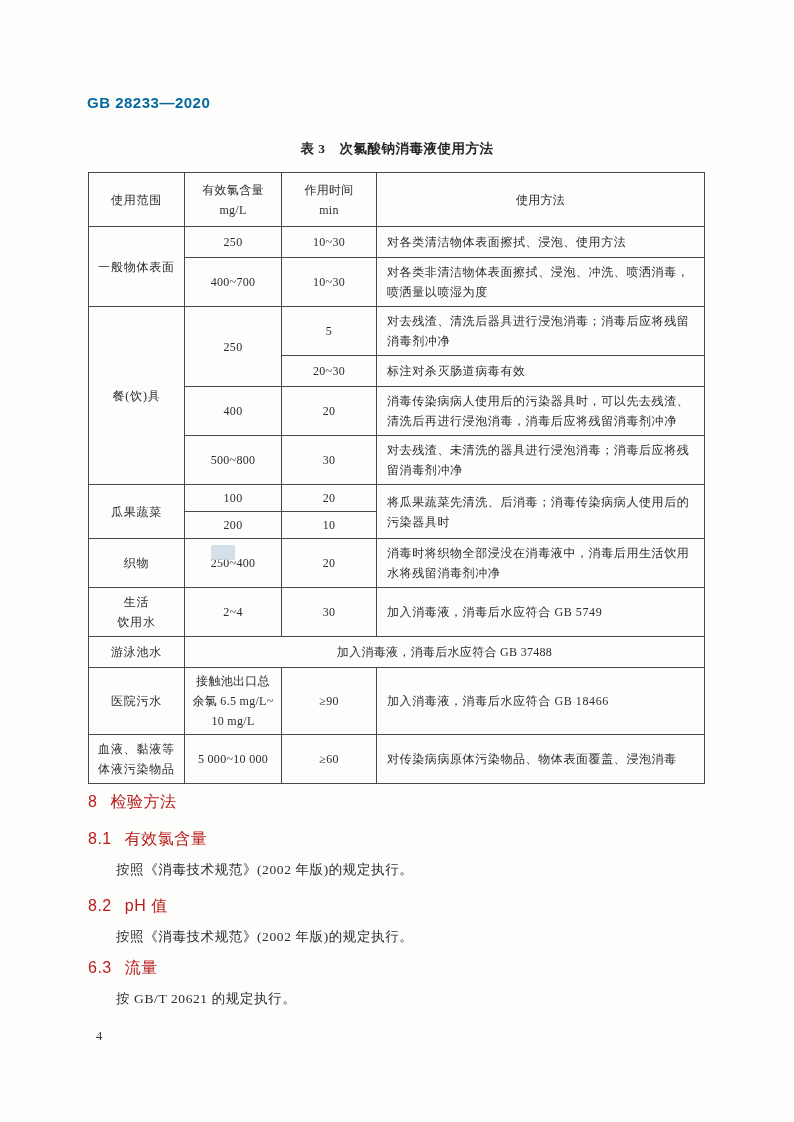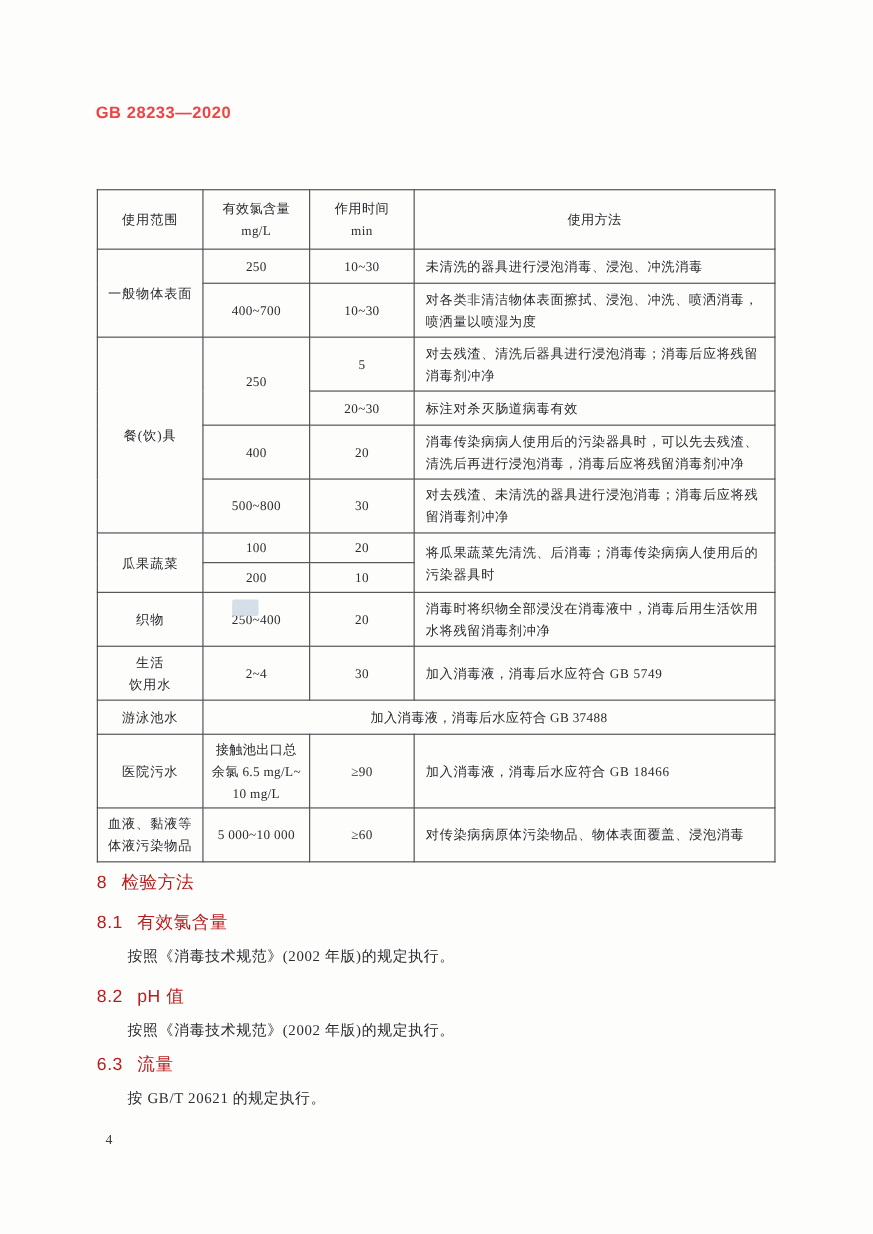--- a/index.html
+++ b/index.html
@@ -9,21 +9,21 @@
     margin:0 auto;
     background:#fdfdfc;
     font-family:"Liberation Serif","DejaVu Serif",serif;
     color:#2b2b30;
     overflow:hidden;
     box-shadow:0 0 4px rgba(0,0,0,.2);
   }
   .doc-number{
     position:absolute;left:87px;top:94px;
     font-family:"Liberation Sans","DejaVu Sans",sans-serif;
-    font-weight:bold;font-size:15px;letter-spacing:.5px;color:#ef4444;
+    font-weight:bold;font-size:15px;letter-spacing:.5px;color:#0369a1;
   }
   .table-title{
     position:absolute;left:0;top:140px;width:100%;
     text-align:center;font-weight:bold;font-size:13.5px;color:#27272b;
     letter-spacing:.5px;
   }
   .table-title .t-gap{margin-left:14px;}
   table.usage{
     position:absolute;left:88px;top:172px;width:616px;
     border-collapse:collapse;table-layout:fixed;
@@ -61,20 +61,23 @@
     font-size:12.5px;color:#39393e;
   }
 </style>
 </head>
 <body>
 
 <div class="page">
 
   <div class="doc-number">GB 28233—2020</div>
 
+  <div class="table-title">
+    <span>表 3</span><span class="t-gap">次氯酸钠消毒液使用方法</span>
+  </div>
 
   <table class="usage">
     <colgroup>
       <col style="width:96px">
         <col style="width:97px">
         <col style="width:95px">
         <col style="width:328px">
     </colgroup>
 
     <tbody>
@@ -88,21 +91,21 @@
         <span>作用时间</span>
         <span>min</span>
       </td>
       <td>使用方法</td>
     </tr>
 
     <tr style="height:31px">
       <td rowspan="2" class="scope">一般物体表面</td>
       <td>250</td>
       <td>10~30</td>
-      <td class="method">未清洗的器具进行浸泡消毒、浸泡、冲洗消毒</td>
+      <td class="method">对各类清洁物体表面擦拭、浸泡、使用方法</td>
     </tr>
     <tr style="height:49px">
       <td>400~700</td>
       <td>10~30</td>
       <td class="method">对各类非清洁物体表面擦拭、浸泡、冲洗、喷洒消毒，喷洒量以喷湿为度</td>
     </tr>
 
     <tr style="height:49px">
       <td rowspan="4" class="scope">餐(饮)具</td>
       <td rowspan="2">250</td>

